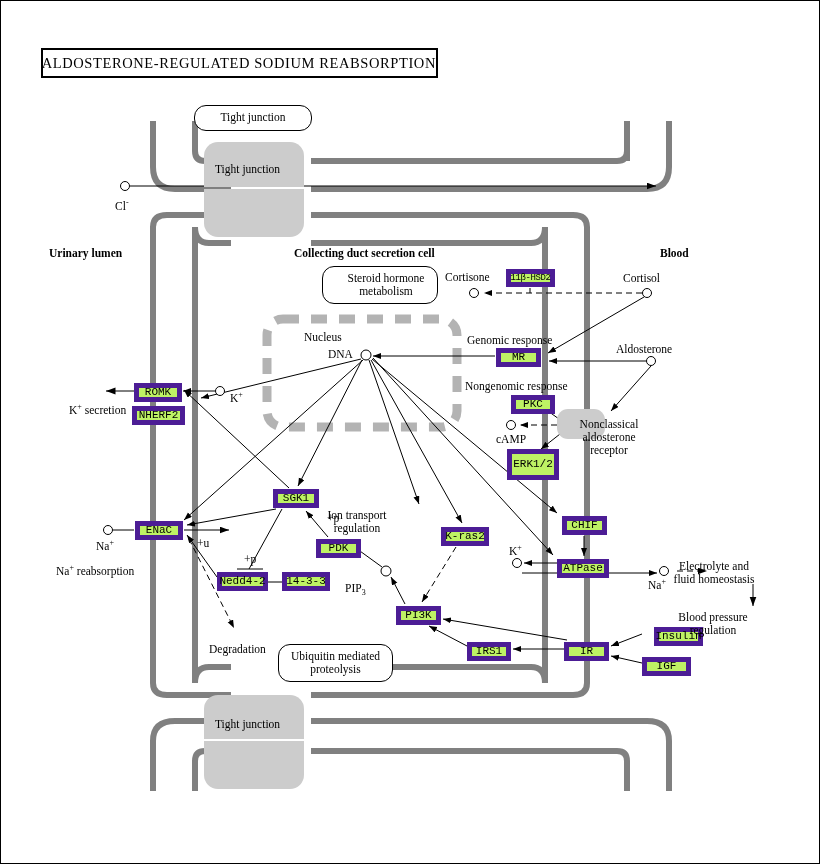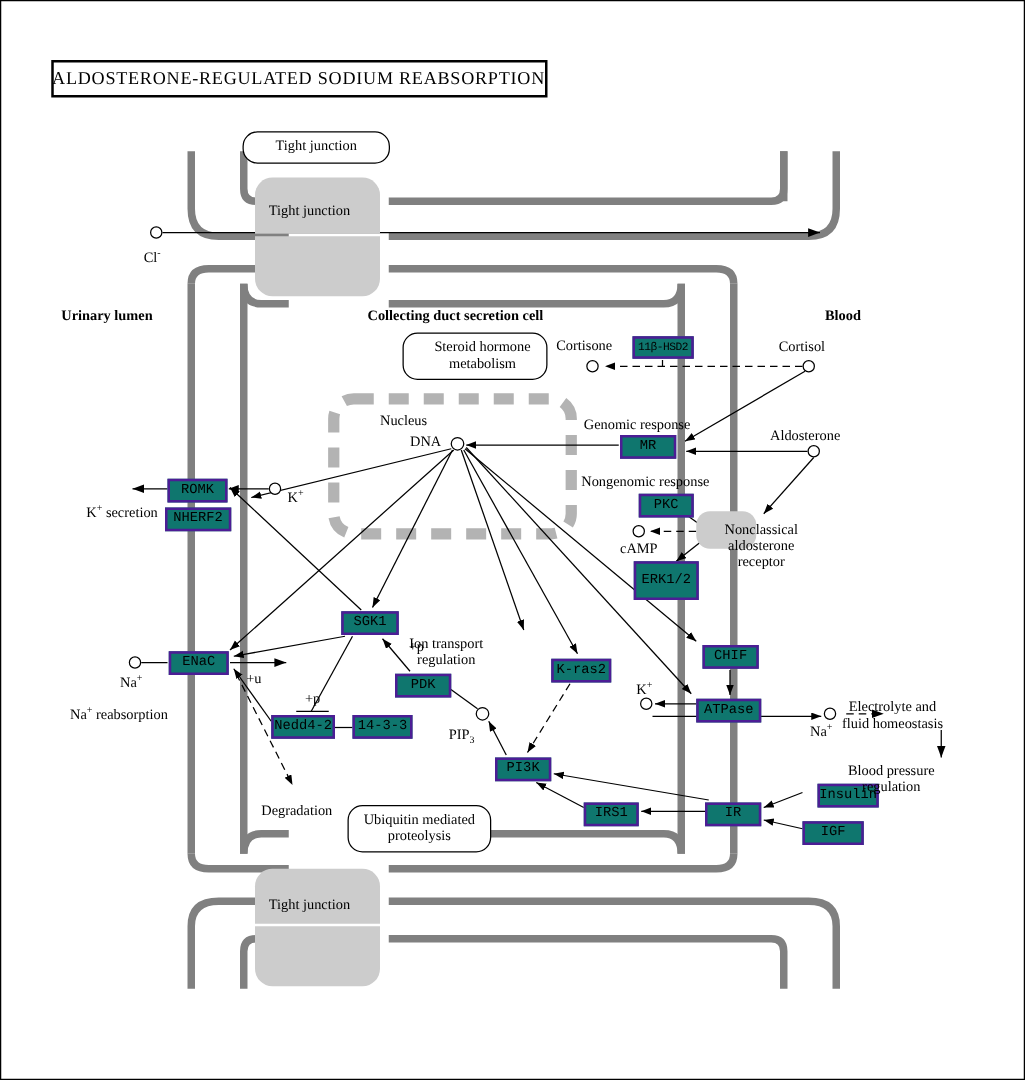--- a/index.html
+++ b/index.html
@@ -11,21 +11,21 @@
   .abs{position:absolute;}
 
   
   #title-plate{left:40px;top:47px;width:393px;height:26px;
       border:2px solid #000;background:#fff;
       display:flex;align-items:center;justify-content:flex-end;}
   #title-plate span{font-family:"Liberation Serif",serif;font-size:14.5px;
       letter-spacing:.6px;color:#000;white-space:nowrap;}
 
   
-  .gene{position:absolute;background:#0f766e;border:2px solid #4c1d95;
+  .gene{position:absolute;background:#bef264;border:5px solid #4c1d95;
         box-sizing:border-box;display:flex;align-items:center;
         justify-content:center;
         font-family:"Liberation Mono","DejaVu Sans Mono",monospace;
         font-size:11px;color:#000;line-height:1;white-space:nowrap;}
   .gene.small{font-size:9px;letter-spacing:-.4px;}
 
   
   .mapbox{position:absolute;background:#fff;border:1px solid #000;
         border-radius:12px;box-sizing:border-box;display:flex;
         align-items:center;justify-content:center;text-align:center;
@@ -250,21 +250,21 @@
         <div>
           <div>Ubiquitin mediated</div>
           <div>proteolysis</div>
         </div>
       </div>
     </div>
   <div id="metab-layer">
       <div class="lab" style="left: 114px; top: 198px;">Cl<sup>-</sup></div>
       <div class="lab" style="left: 229px; top: 390px;">K<sup>+</sup></div>
       <div class="lab" style="left: 95px; top: 538px;">Na<sup>+</sup></div>
-      <div class="lab" style="left: 358px; top: 581px; font-family: Liberation Serif, serif;">PIP<sub>3</sub></div>
+      <div class="lab" style="left: 344px; top: 581px; font-family: Liberation Serif, serif;">PIP<sub>3</sub></div>
       <div class="lab" style="left: 495px; top: 432px;">cAMP</div>
       <div class="lab" style="left: 444px; top: 270px;">Cortisone</div>
       <div class="lab" style="left: 622px; top: 271px;">Cortisol</div>
       <div class="lab" style="left: 615px; top: 342px;">Aldosterone</div>
       <div class="lab" style="left: 508px; top: 543px;">K<sup>+</sup></div>
       <div class="lab" style="left: 647px; top: 577px;">Na<sup>+</sup></div>
     </div>
   <div id="anno-layer">
       <div class="lab" style="left: 68px; top: 402px;">K<sup>+</sup> secretion</div>
       <div class="lab" style="left: 55px; top: 563px;">Na<sup>+</sup> reabsorption</div>

